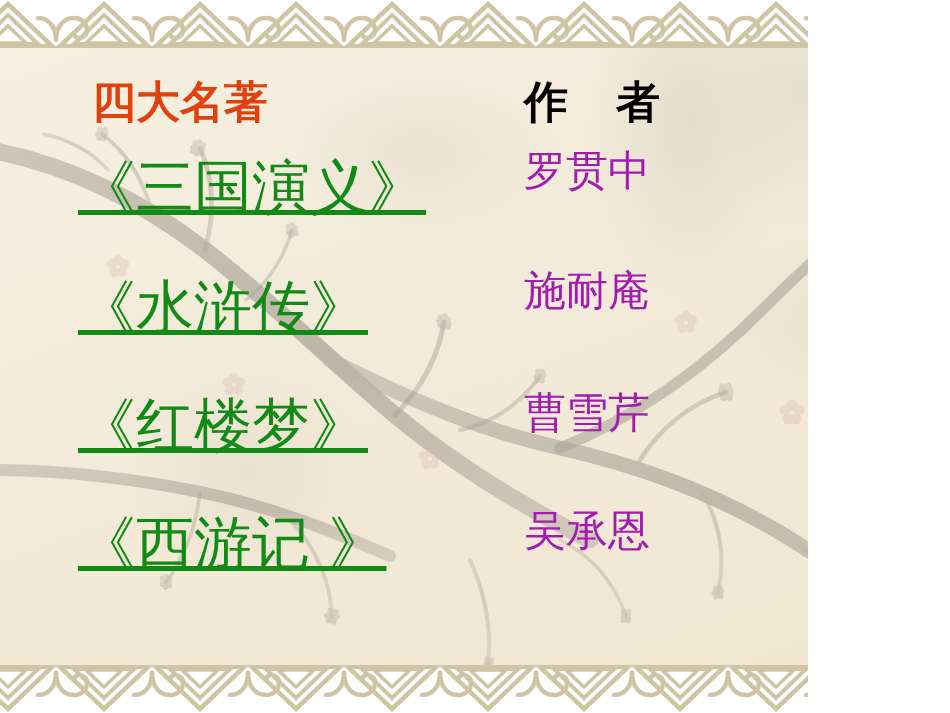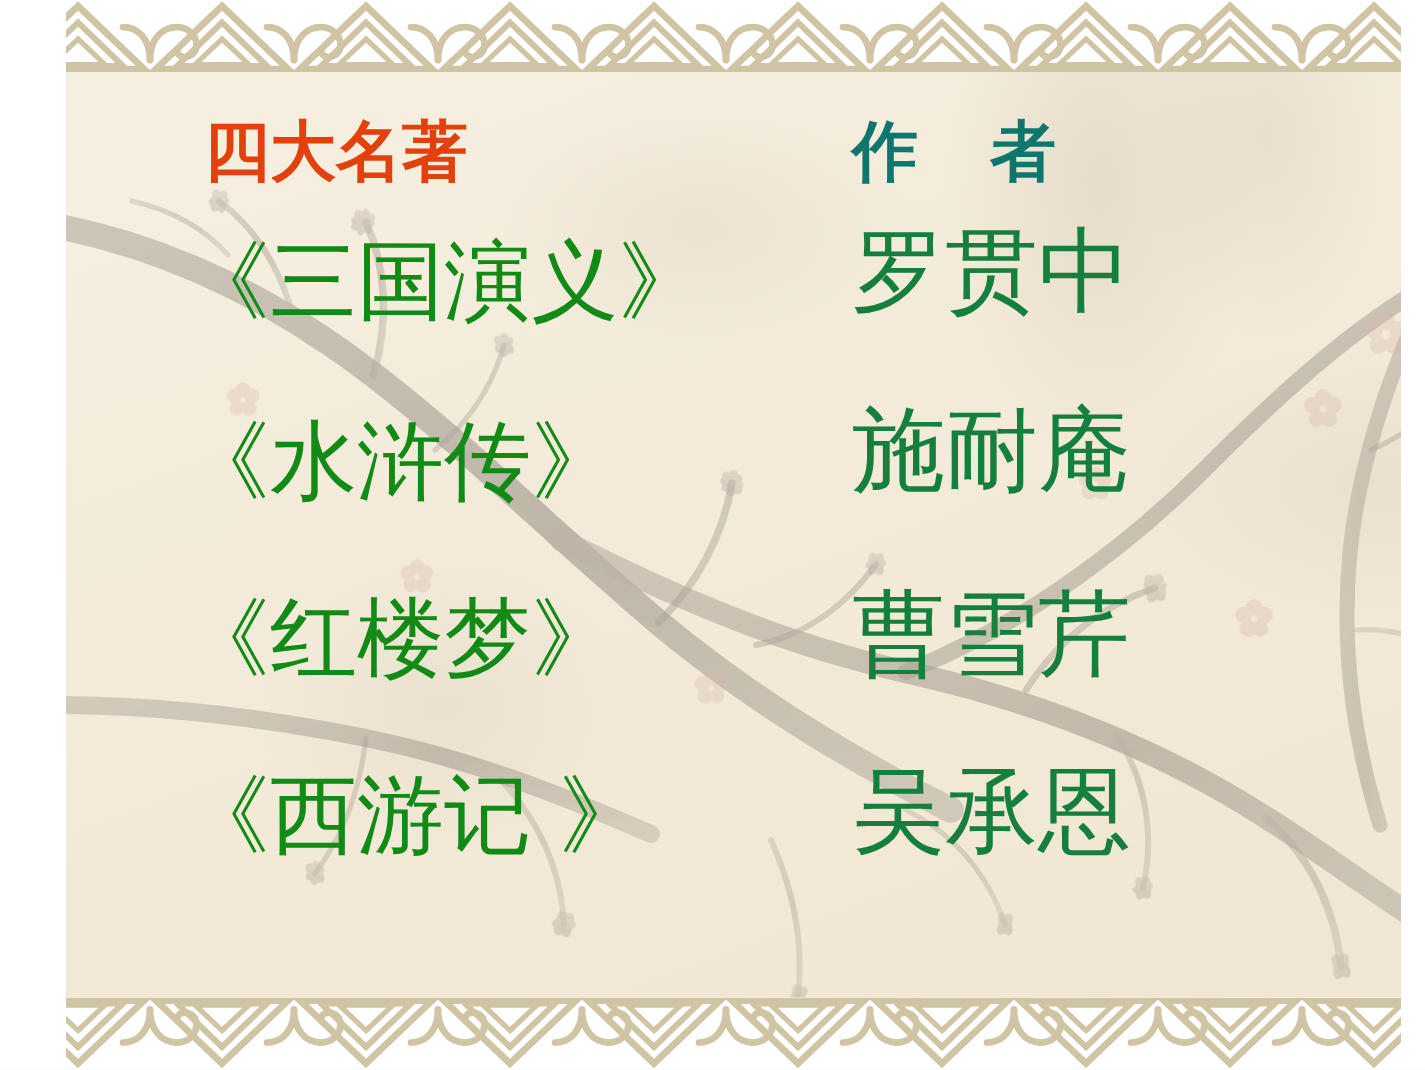--- a/index.html
+++ b/index.html
@@ -2,26 +2,25 @@
 <html><head>
 <meta charset="utf-8">
 <style>
   html, body {
     margin: 0;
     padding: 0;
     background: #ffffff;
   }
   #slide {
     position: relative;
-    width: 890px;
+    width: 808px;
     height: 713px;
     overflow: hidden;
     background: #f2ead8;
     font-family: "DejaVu Sans", "Liberation Sans", sans-serif;
-    margin-left: 44px;
   }
 
   
   .paper {
     position: absolute;
     left: 0; top: 0;
     width: 950px; height: 713px;
     background:
       
       radial-gradient(ellipse 150px 260px at 690px 120px, rgba(168,158,136,0.20) 0%, rgba(168,158,136,0.0) 70%),
@@ -76,33 +75,34 @@
   .head-title {
     left: 92px;
     font-size: 44px;
     font-weight: bold;
     color: #e2400c;
   }
   .head-author {
     left: 524px;
     font-size: 44px;
     font-weight: bold;
-    color: #0f766e;
+    color: #000000;
     letter-spacing: 2px;
   }
 
   .work {
     left: 78px;
     font-size: 58px;
     color: #118a16;
+    text-decoration: underline;
   }
   .author {
     left: 524px;
-    font-size: 62px;
-    color: #15803d;
+    font-size: 42px;
+    color: #a21caf;
   }
 </style>
 </head>
 <body>
 
 <div id="slide">
 
   <div class="paper"></div>
 
   <svg class="branches" viewBox="0 0 950 713" preserveAspectRatio="none">

